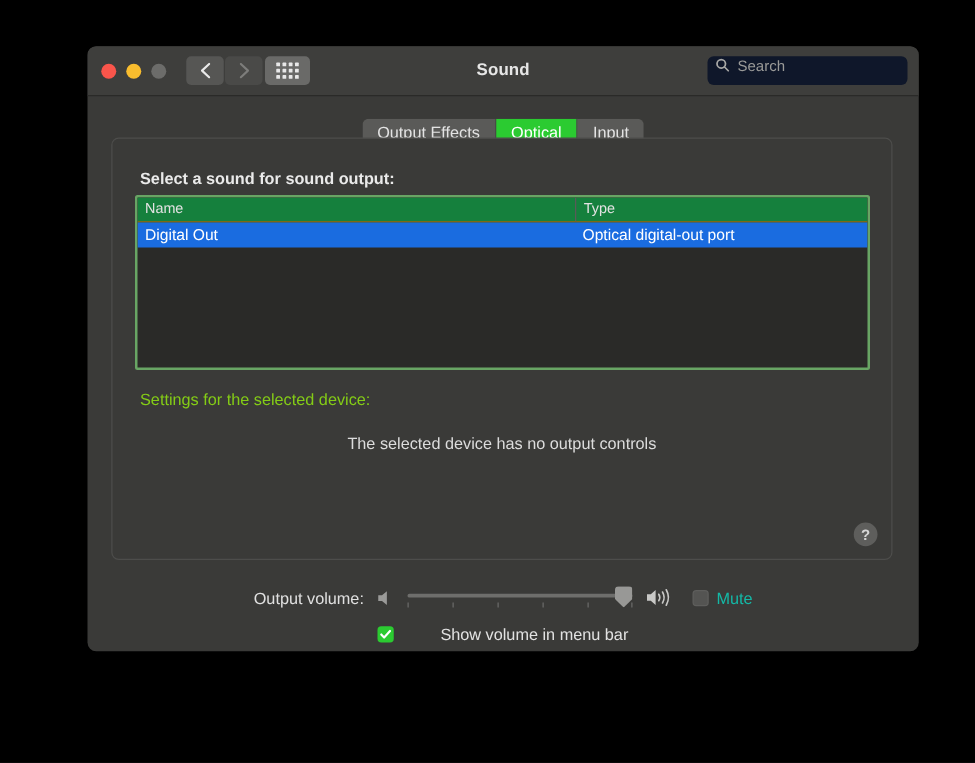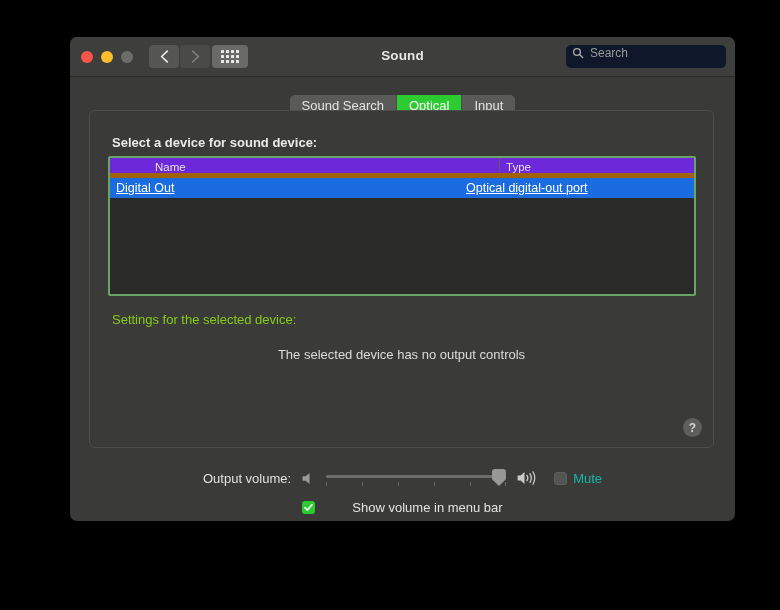--- a/index.html
+++ b/index.html
@@ -119,35 +119,34 @@
   #table {
     position: absolute; left: 18px; top: 45px;
     width: 588px; height: 140px;
     border: 2px solid #68a564;
     border-radius: 2px;
     background: #2a2a28;
     overflow: hidden;
   }
   #thead {
     display: flex; height: 20px;
-    background: #6d28d9;
-    border-bottom: 5px solid #a16207;
-    padding-left: 39px;
+    background: #15803d;
+    border-bottom: 1px solid #a16207;
   }
   .th {
     font-size: 11.5px; color: #e2e2e2;
     padding: 3px 0 0 6px;
     position: relative;
   }
   .th.name { width: 350px; }
   .th.type { flex: 1; border-left: 1px solid #5a5a58; }
 
   .trow { display: flex; height: 20px; align-items: center; }
   .trow.selected { background: #1a6ce0; }
-  .td { font-size: 12.5px; color: #ffffff; padding-left: 6px; text-decoration: underline; }
+  .td { font-size: 12.5px; color: #ffffff; padding-left: 6px; }
   .td.name { width: 350px; }
   .td.type { flex: 1; }
 
   
   #settings-label {
     position: absolute; left: 22px; top: 201px;
     font-size: 13px; color: #84cc16;
   }
   #no-controls {
     position: absolute; left: 0; right: 0; top: 236px;
@@ -269,29 +268,29 @@
             <circle cx="5" cy="5" r="3.4" fill="none" stroke="#a8a8a6" stroke-width="1.4"></circle>
             <path d="M7.6 7.6 L10.6 10.6" stroke="#a8a8a6" stroke-width="1.4" stroke-linecap="round"></path>
           </svg>
         </span>
         <input id="search-input" type="text" placeholder="Search" style="">
       </div>
     </div>
 
     <div id="tabbar">
       <div id="tabs">
-        <div class="tab">Sound Search</div>
+        <div class="tab">Output Effects</div>
         <div class="tab selected">Optical</div>
         <div class="tab">Input</div>
       </div>
     </div>
 
     <div id="panel">
 
-      <div id="section-label">Select a device for sound device:</div>
+      <div id="section-label">Select a sound for sound output:</div>
 
       <div id="table">
         <div id="thead">
           <div class="th name">Name</div>
           <div class="th type">Type</div>
         </div>
         <div class="trow selected">
           <div class="td name">Digital Out</div>
           <div class="td type">Optical digital-out port</div>
         </div>

